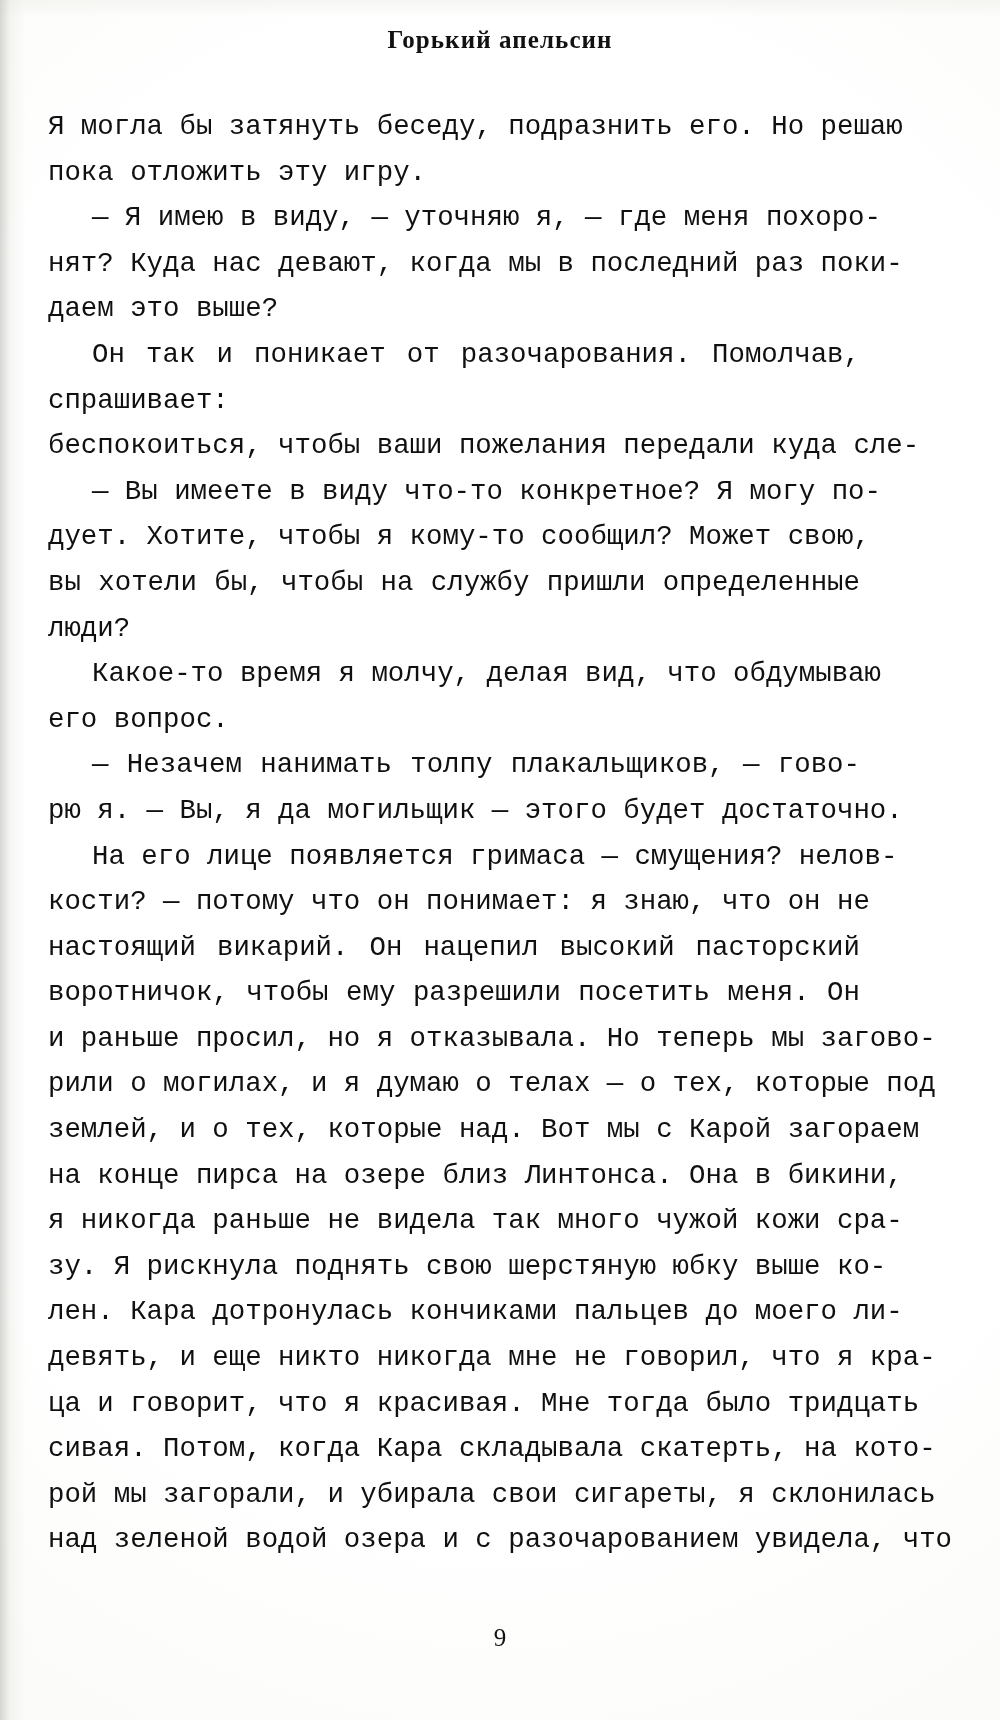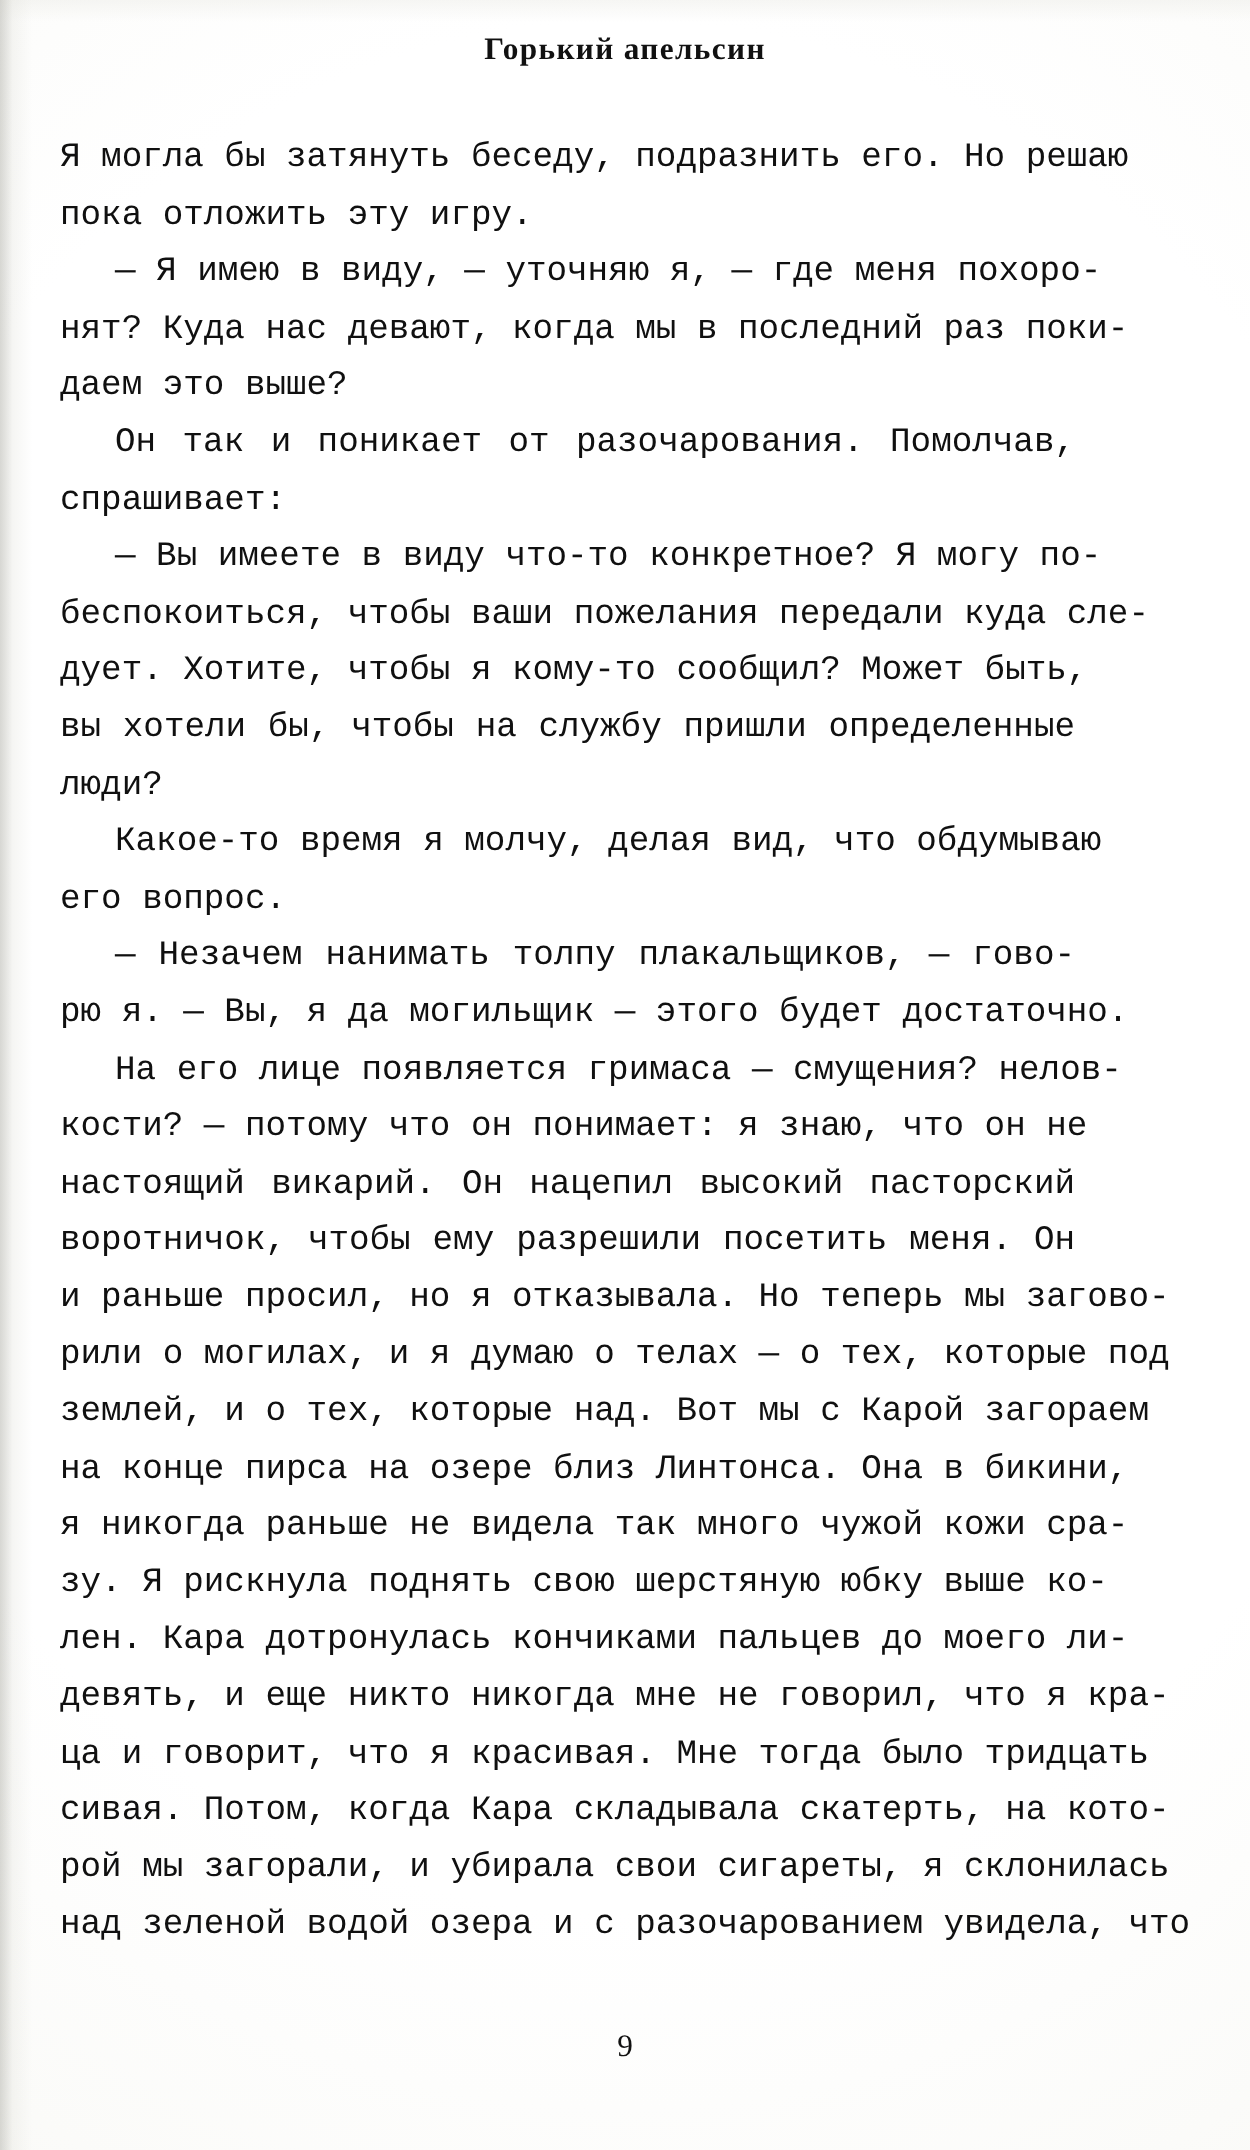--- a/index.html
+++ b/index.html
@@ -107,23 +107,23 @@
     <p class="para" id="p2">
         <span class="line j indent">— Я имею в виду, — уточняю я, — где меня похоро-</span>
         <span class="line j">нят? Куда нас девают, когда мы в последний раз поки-</span>
         <span class="line last">даем это выше?</span>
       </p>
     <p class="para" id="p3">
         <span class="line j indent">Он так и поникает от разочарования. Помолчав,</span>
         <span class="line last">спрашивает:</span>
       </p>
     <p class="para" id="p4">
+        <span class="line j">беспокоиться, чтобы ваши пожелания передали куда сле-</span>
         <span class="line j indent">— Вы имеете в виду что-то конкретное? Я могу по-</span>
-        <span class="line j">беспокоиться, чтобы ваши пожелания передали куда сле-</span>
-        <span class="line j">дует. Хотите, чтобы я кому-то сообщил? Может быть,</span>
+        <span class="line j">дует. Хотите, чтобы я кому-то сообщил? Может свою,</span>
         <span class="line j">вы хотели бы, чтобы на службу пришли определенные</span>
         <span class="line last">люди?</span>
       </p>
     <p class="para" id="p5">
         <span class="line j indent">Какое-то время я молчу, делая вид, что обдумываю</span>
         <span class="line last">его вопрос.</span>
       </p>
     <p class="para" id="p6">
         <span class="line j indent">— Незачем нанимать толпу плакальщиков, — гово-</span>
         <span class="line last">рю я. — Вы, я да могильщик — этого будет достаточно.</span>

